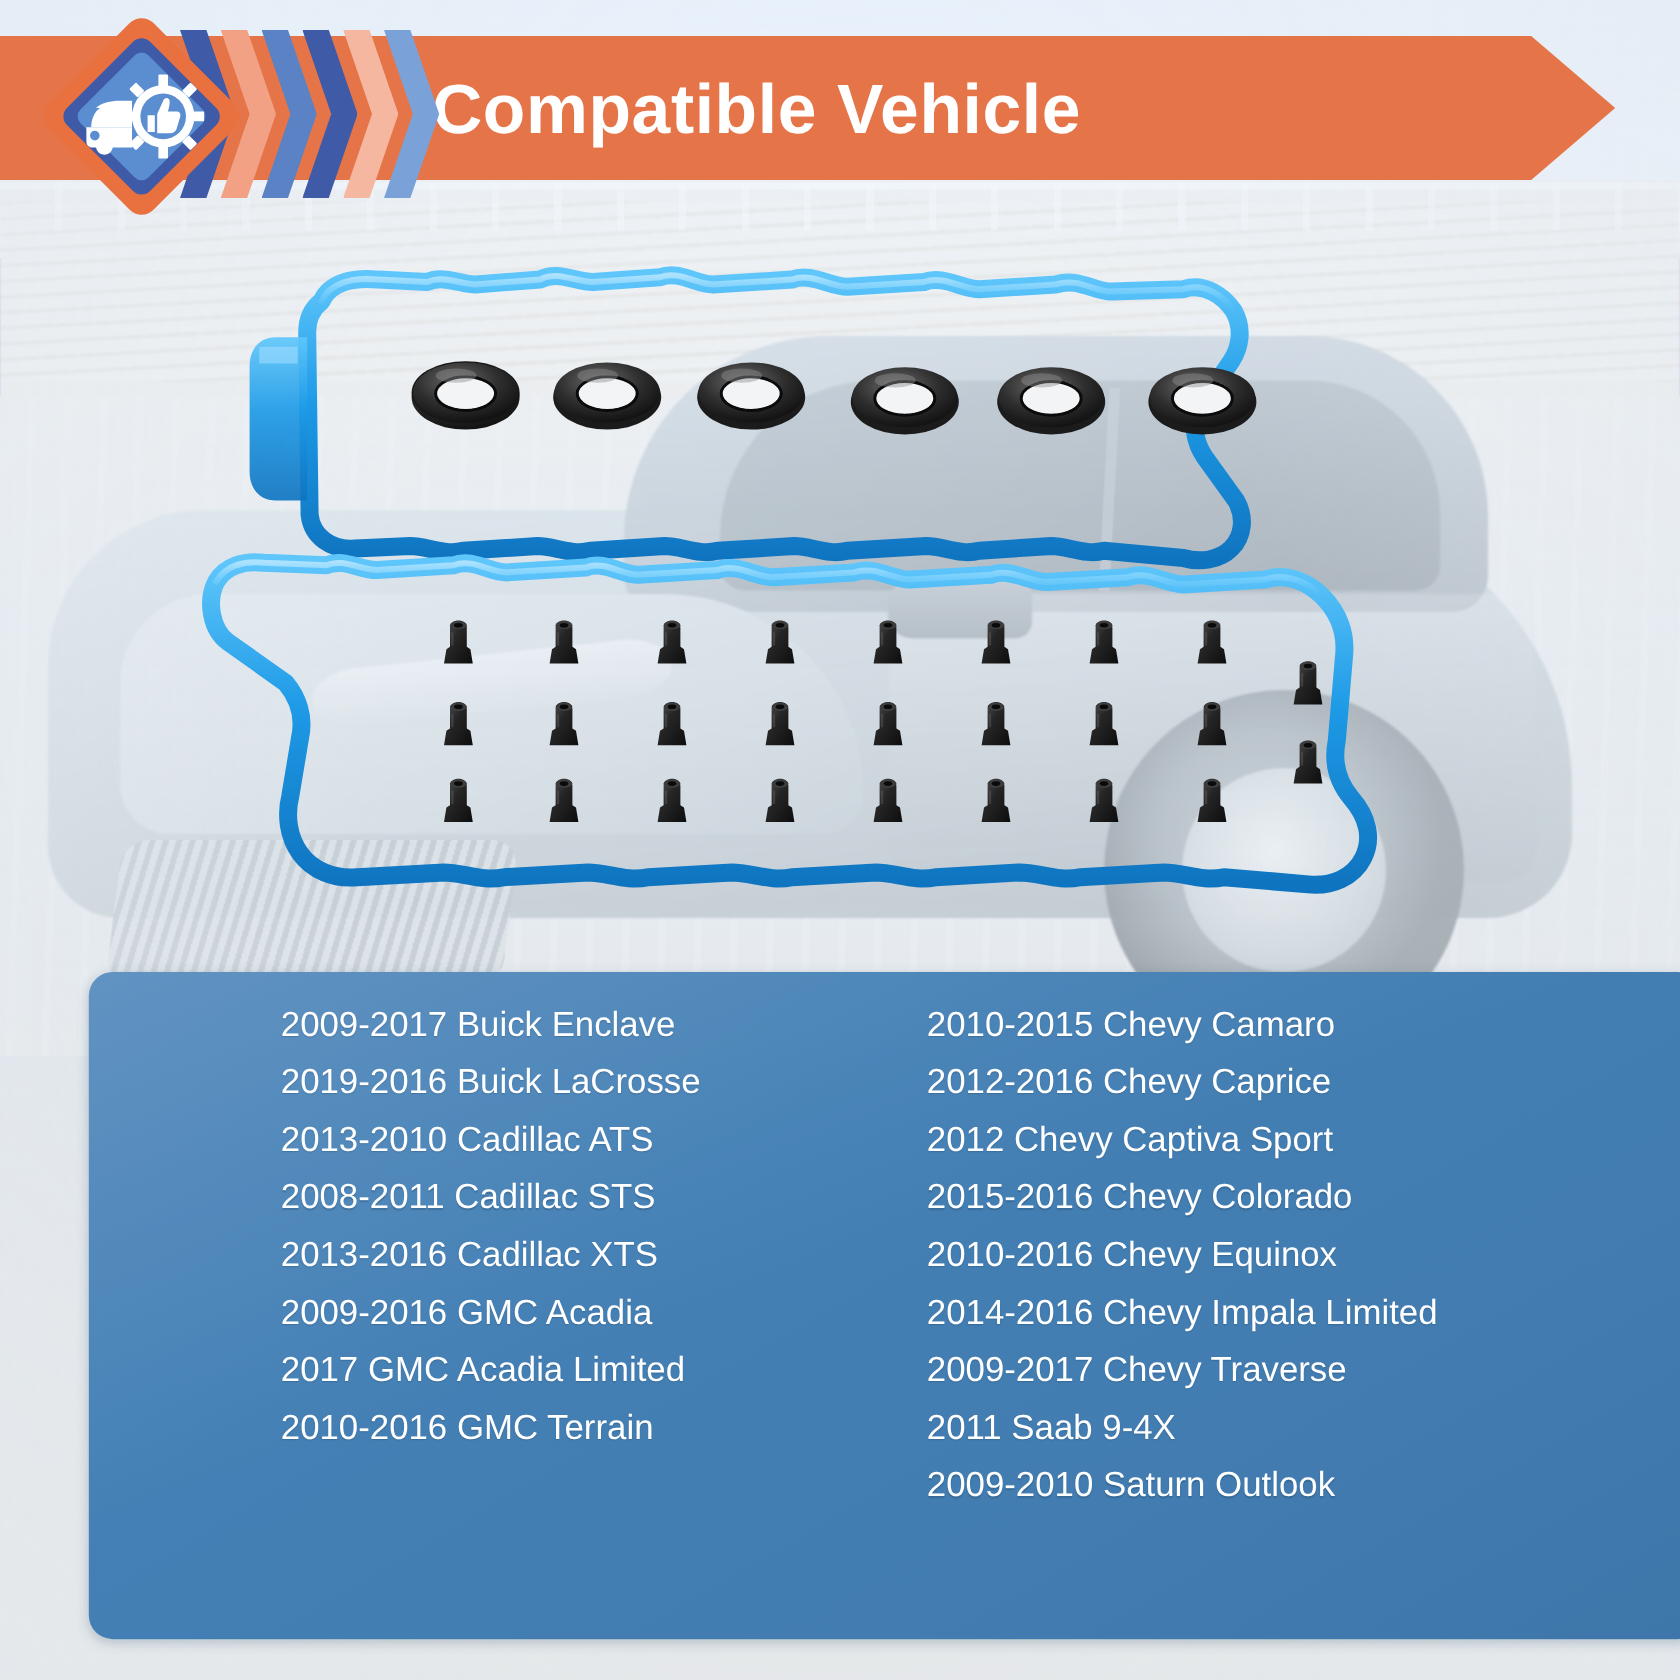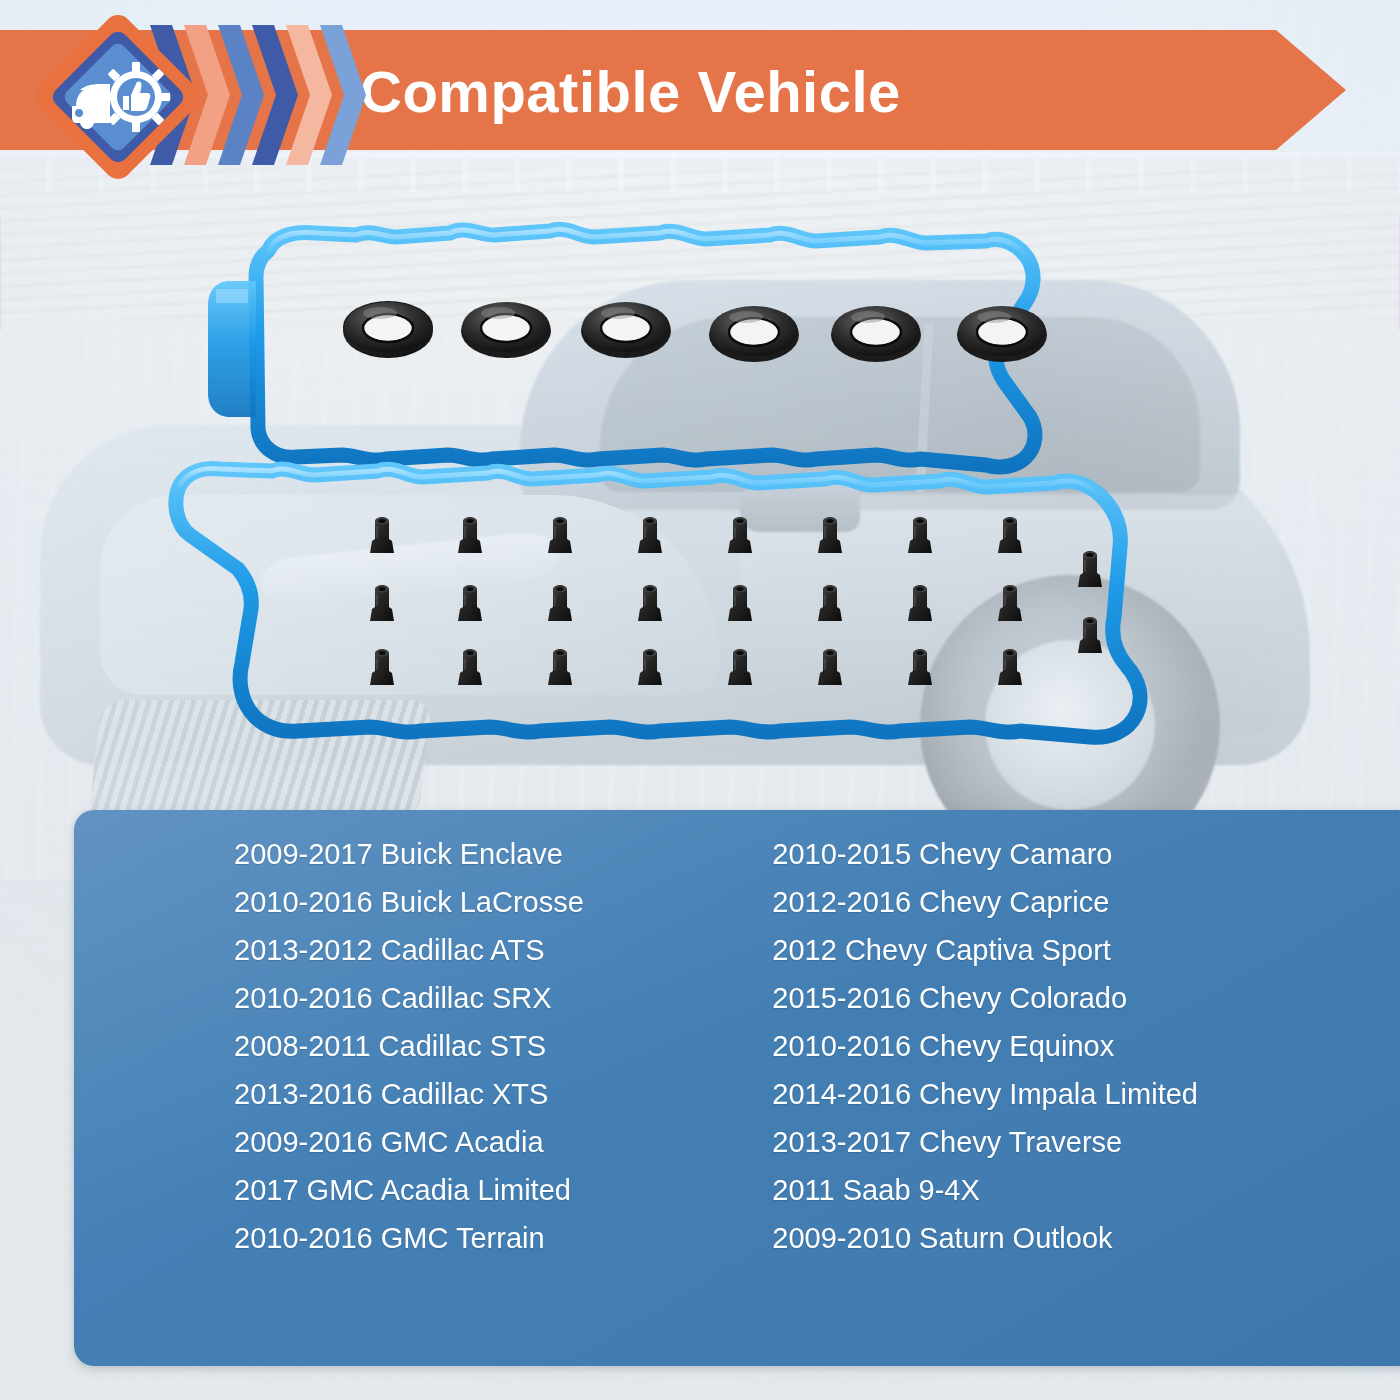--- a/index.html
+++ b/index.html
@@ -476,36 +476,35 @@
       <path d="M63,36 L63,50 L57,50 L57,36 Z" fill="#ffffff"></path>
       <path d="M65,35 L70,24 C71,21 74,21 75,23 C76,25 75,29 74,33 L81,33 C84,33 85,35 84,38 L81,48 C80,50 78,51 76,51 L65,51 Z" fill="#ffffff"></path>
     </svg>
   </div>
 
   <div class="panel">
     <div class="panel-sheen"></div>
     <div class="cols">
       <div class="col col-left">
         <div class="veh">2009-2017 Buick Enclave</div>
-        <div class="veh">2010-2016 Buick LaCrosse</div>
-        <div class="veh">2013-2012 Cadillac ATS</div>
-        <div class="veh">2010-2016 Cadillac SRX</div>
+        <div class="veh">2019-2016 Buick LaCrosse</div>
+        <div class="veh">2013-2010 Cadillac ATS</div>
         <div class="veh">2008-2011 Cadillac STS</div>
         <div class="veh">2013-2016 Cadillac XTS</div>
         <div class="veh">2009-2016 GMC Acadia</div>
         <div class="veh">2017 GMC Acadia Limited</div>
         <div class="veh">2010-2016 GMC Terrain</div>
       </div>
       <div class="col col-right">
         <div class="veh">2010-2015 Chevy Camaro</div>
         <div class="veh">2012-2016 Chevy Caprice</div>
         <div class="veh">2012 Chevy Captiva Sport</div>
         <div class="veh">2015-2016 Chevy Colorado</div>
         <div class="veh">2010-2016 Chevy Equinox</div>
         <div class="veh">2014-2016 Chevy Impala Limited</div>
-        <div class="veh">2013-2017 Chevy Traverse</div>
+        <div class="veh">2009-2017 Chevy Traverse</div>
         <div class="veh">2011 Saab 9-4X</div>
         <div class="veh">2009-2010 Saturn Outlook</div>
       </div>
     </div>
   </div>
 
 </div>
 
 </body></html>

